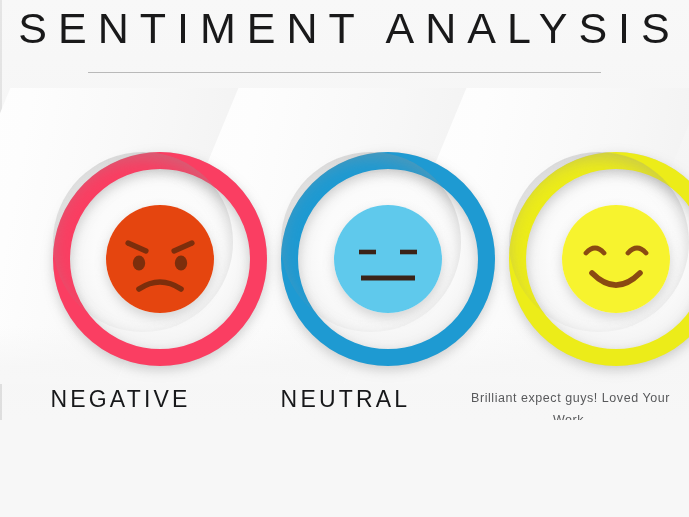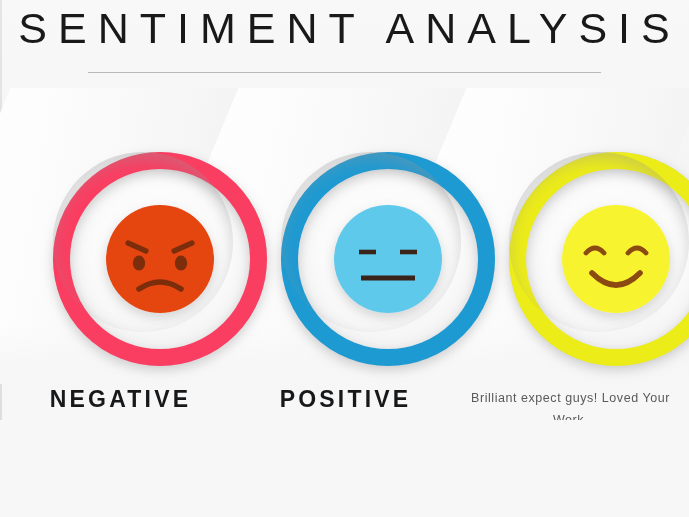--- a/index.html
+++ b/index.html
@@ -91,21 +91,21 @@
   .c3{left:509px;top:64px;}
   .f1{left:106px;top:117px;}
   .f2{left:334px;top:117px;}
   .f3{left:562px;top:117px;}
 
   
   .cols{position:absolute;left:0;top:388px;width:689px;height:129px;}
   .col{position:absolute;top:0;width:229px;text-align:center;}
   .col1{left:6px;} .col2{left:231px;} .col3{left:456px;}
   .cat{
-    font-size:23px;font-weight:700;letter-spacing:3.2px;color:#17181a;
+    font-size:23px;font-weight:400;letter-spacing:3.2px;color:#17181a;
     line-height:1;margin:0 0 20px 0;white-space:nowrap;
   }
   .desc{
     font-size:12.5px;font-weight:400;color:#58595b;letter-spacing:.55px;
     line-height:1.75;margin:0;padding:0 8px;
   }
 </style>
 </head>
 <body>
 
@@ -178,21 +178,21 @@
 
   </div>
 
   <div class="cols">
 
     <div class="col col1">
       <div class="cat">NEGATIVE</div>
     </div>
 
     <div class="col col2">
-      <div class="cat">POSITIVE</div>
+      <div class="cat">NEUTRAL</div>
     </div>
 
     <div class="col col3">
       <div class="desc">Brilliant expect guys! Loved Your Work.</div>
     </div>
 
   </div>
 
 </div>
 

